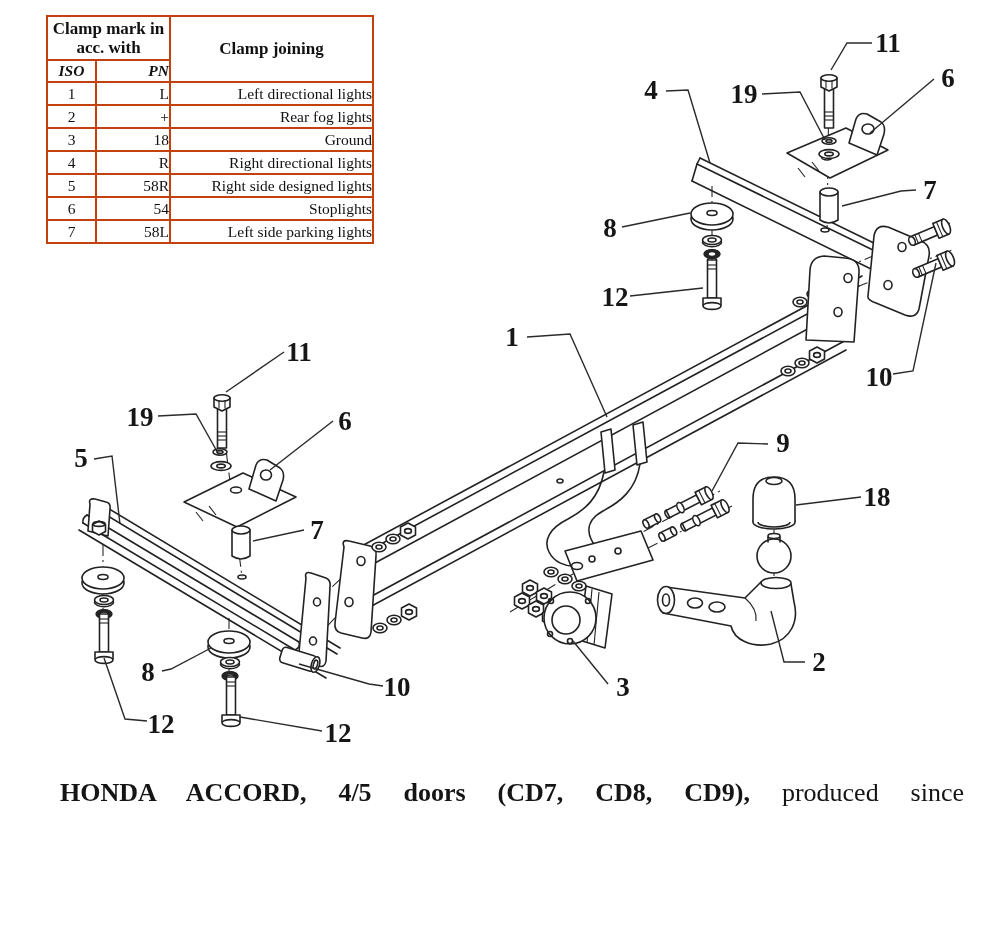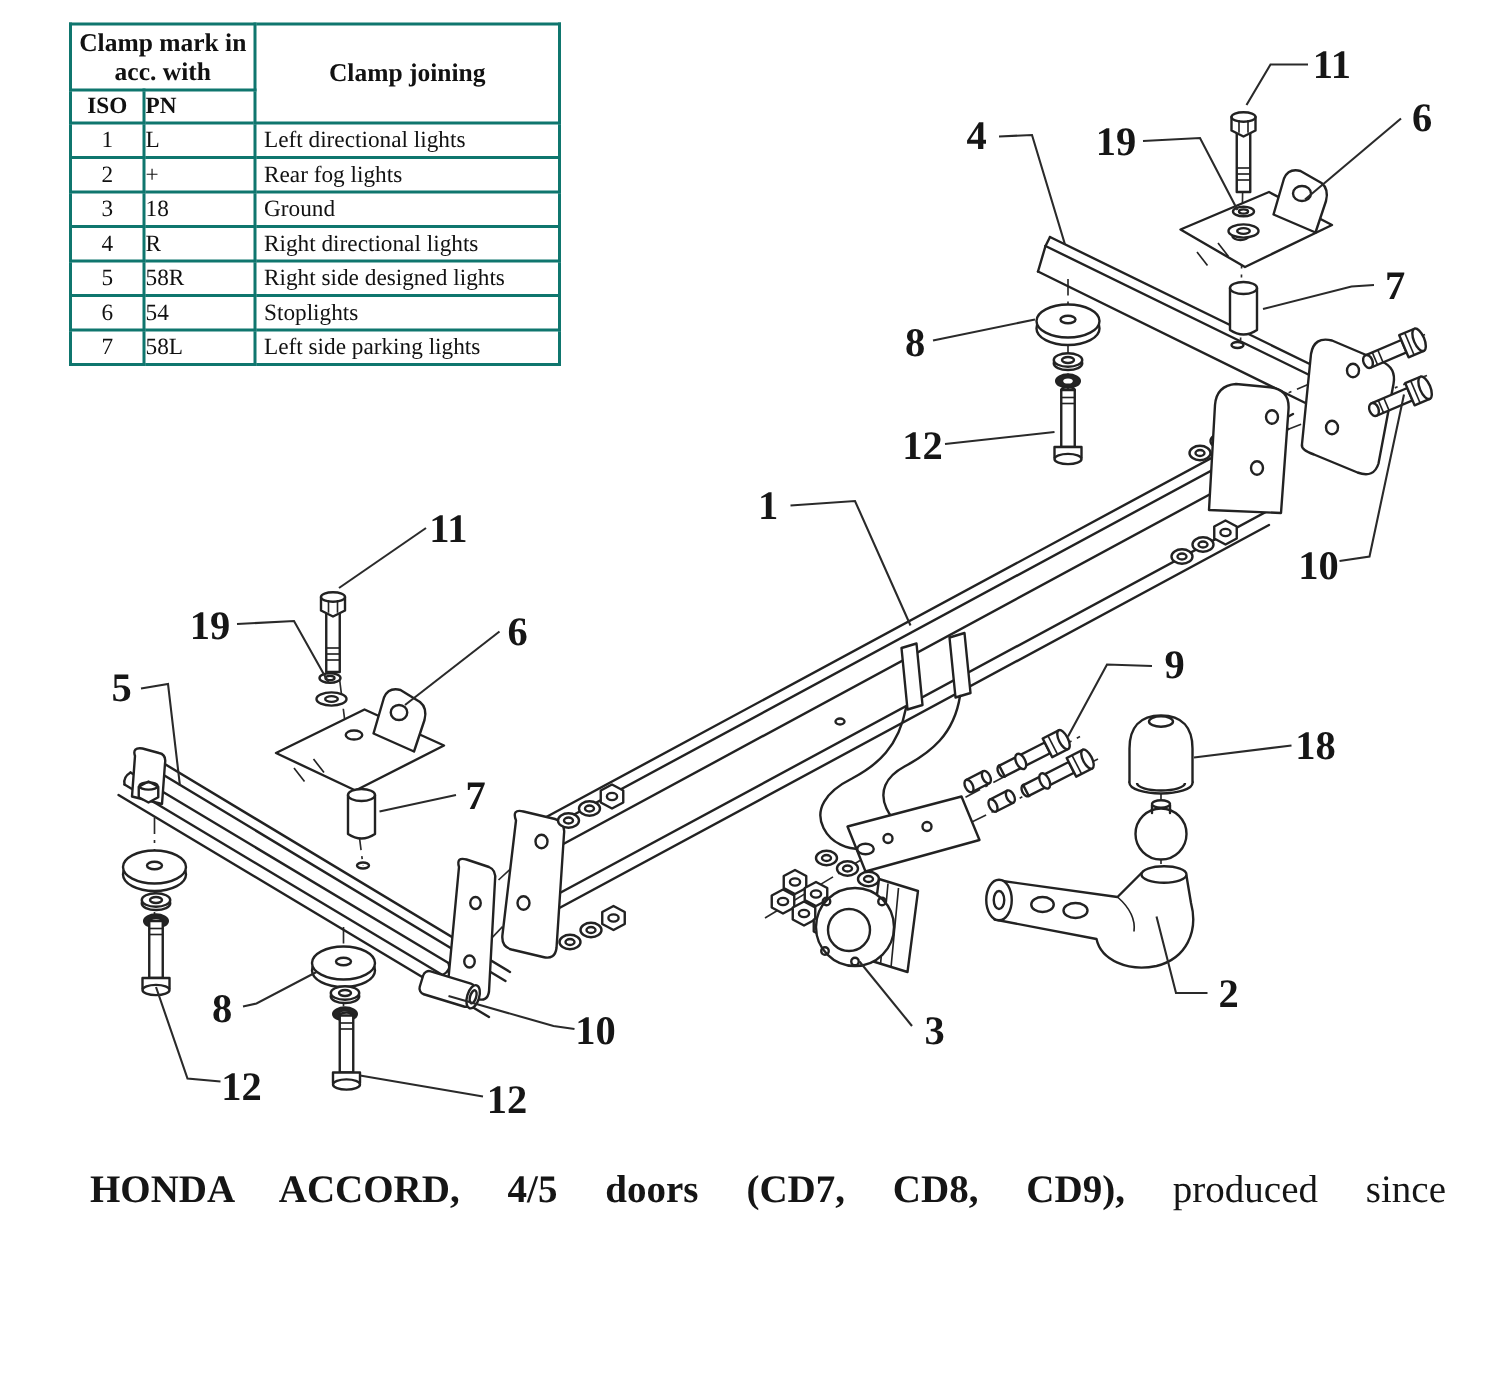--- a/index.html
+++ b/index.html
@@ -1,27 +1,27 @@
 <!DOCTYPE html>
 <html><head>
 <meta charset="utf-8">
 <style>
   html,body{margin:0;padding:0;background:#fff;}
   #page{position:relative;width:1000px;height:932px;background:#fff;overflow:hidden;
         font-family:"Liberation Serif", serif;color:#111;}
   
   #clamp-table{position:absolute;left:46px;top:15px;border-collapse:collapse;
                font-family:"Liberation Serif", serif;}
-  #clamp-table td,#clamp-table th{border:2px solid #0f766e;padding:0;line-height:1.12;}
+  #clamp-table td,#clamp-table th{border:2px solid #c2410c;padding:0;line-height:1.12;}
   #clamp-table .hdr{font-weight:bold;font-size:17px;text-align:center;vertical-align:middle;}
   #clamp-table .c-iso{width:47px;text-align:center;font-size:15.5px;height:21px;}
-  #clamp-table .c-pn{width:72px;text-align:left;font-size:15.5px;border-radius:11px;}
-  #clamp-table .c-cab{width:196px;text-align:left;font-size:15.5px;padding-left:5px;}
+  #clamp-table .c-pn{width:72px;text-align:right;font-size:15.5px;border-radius:11px;}
+  #clamp-table .c-cab{width:196px;text-align:right;font-size:15.5px;padding-left:5px;}
   #clamp-table .h1{height:42px;}
-  #clamp-table .h2{height:20px;}
+  #clamp-table .h2{height:20px;font-style:italic;}
   
   #diagram{position:absolute;left:0;top:0;}
   .ln{stroke:#222;stroke-width:1.6;fill:none;stroke-linecap:round;stroke-linejoin:round;}
   .f {stroke:#222;stroke-width:1.6;fill:#fff;stroke-linejoin:round;}
   .fd{stroke:#222;stroke-width:1.4;fill:#242424;}
   .thin{stroke:#222;stroke-width:1.1;fill:none;}
   .lead{stroke:#2a2a2a;stroke-width:1.4;fill:none;}
   .cl{stroke:#2a2a2a;stroke-width:1.1;fill:none;stroke-dasharray:11 4 2 4;}
   .dsh{stroke:#2a2a2a;stroke-width:1.1;fill:none;stroke-dasharray:4 3;}
   .lbl{font-family:"Liberation Serif", serif;font-weight:bold;font-size:27px;fill:#161616;

